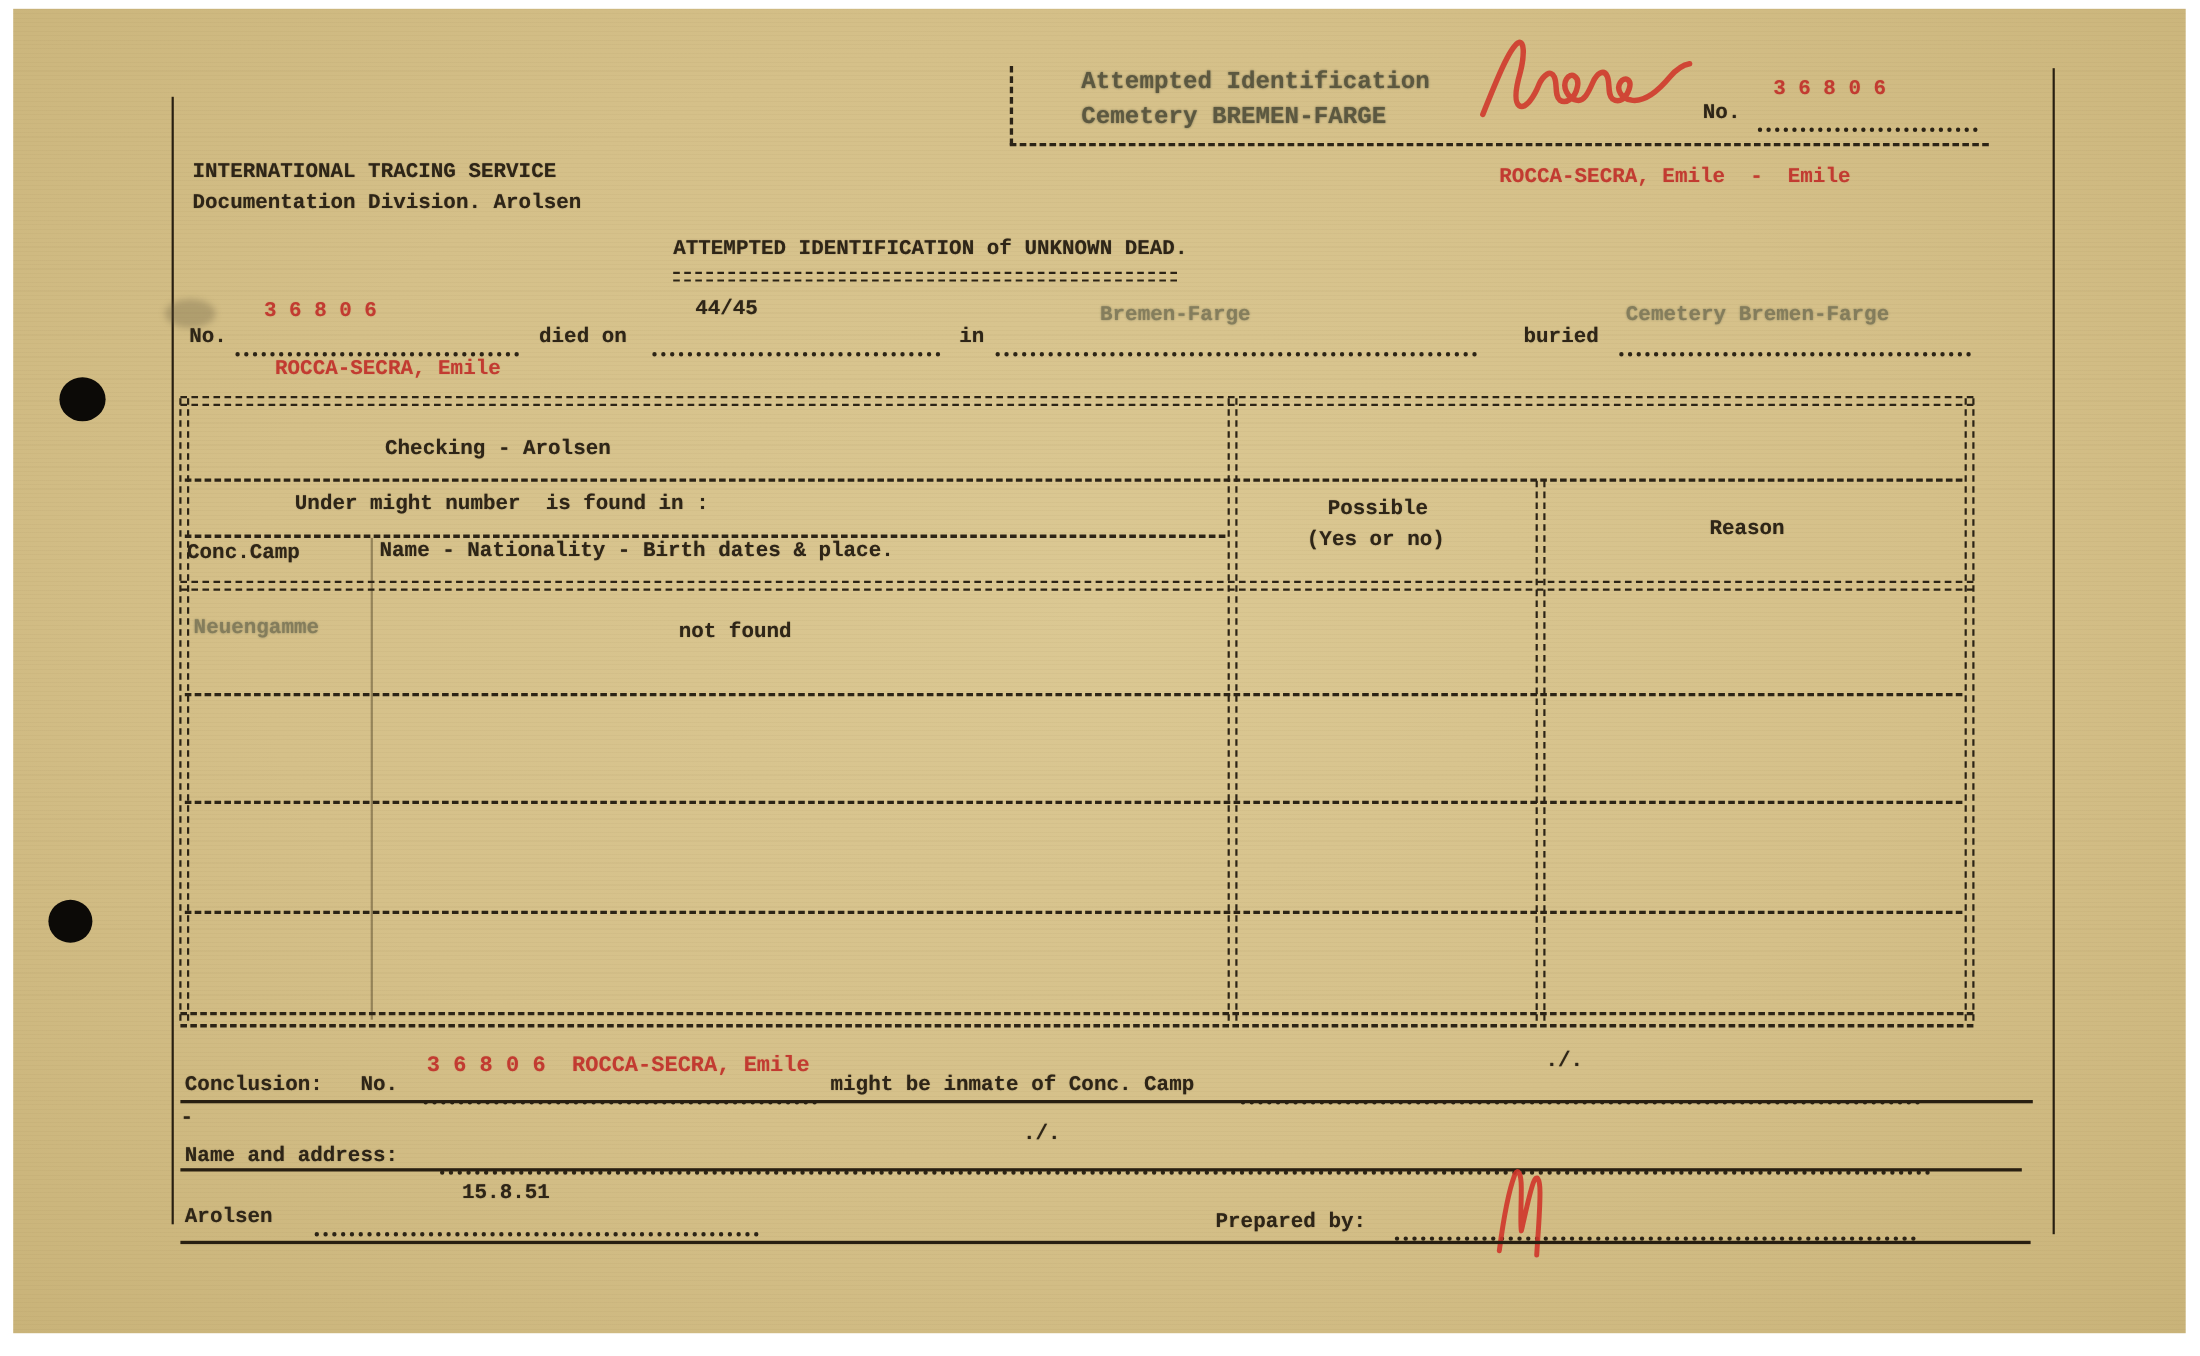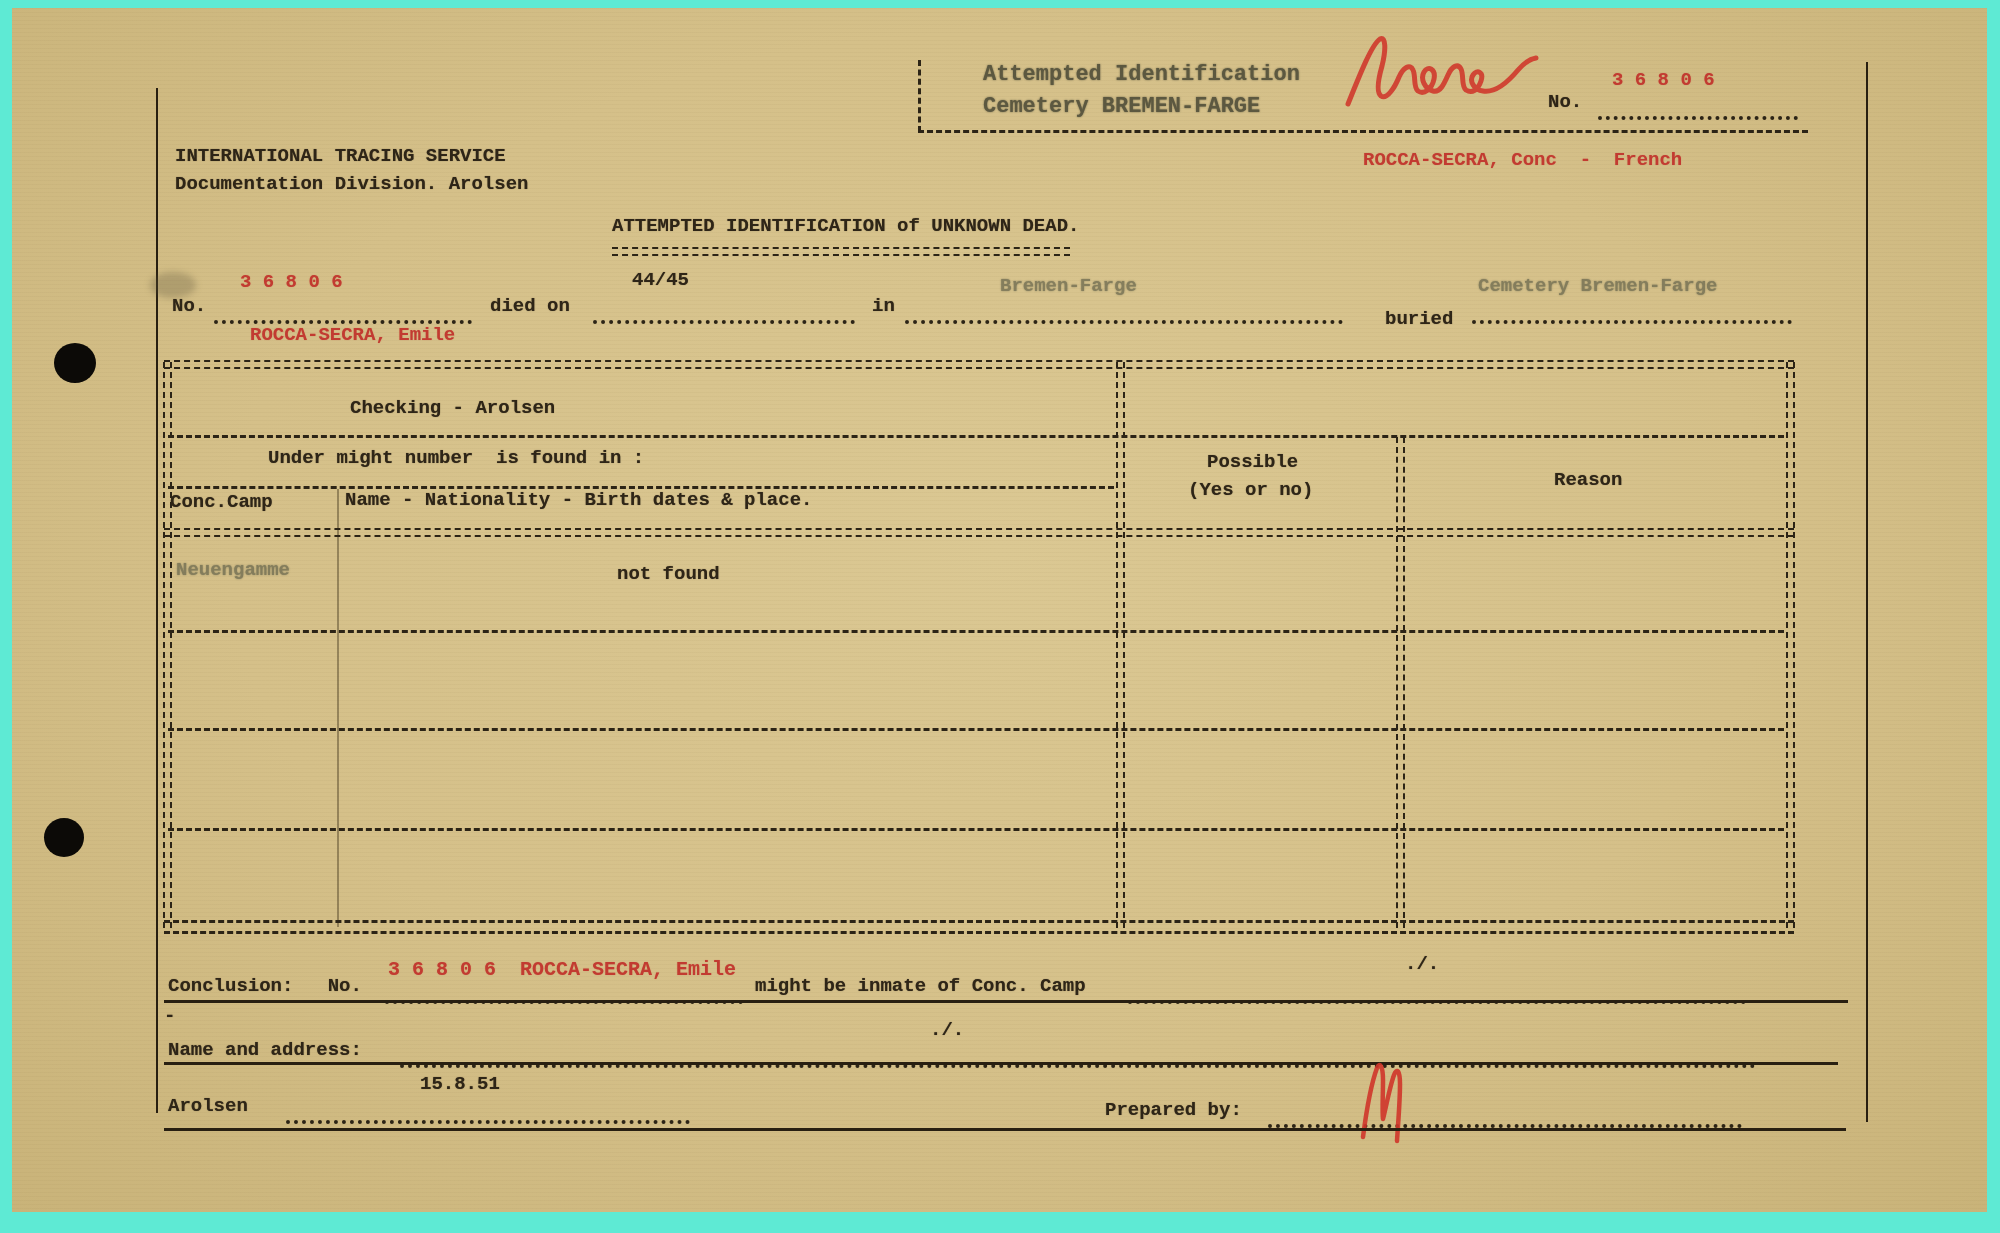--- a/index.html
+++ b/index.html
@@ -1,16 +1,16 @@
 <!DOCTYPE html>
 <html><head>
 <meta charset="utf-8">
 <style>
   html,body{margin:0;padding:0;background:#0b0906;}
-  #root{position:relative;width:2000px;height:1233px;background:#5eead4;overflow:hidden;
+  #root{position:relative;width:2000px;height:1233px;background:#ffffff;overflow:hidden;
         font-family:"Liberation Mono",monospace;}
   #paper{position:absolute;left:12px;top:8px;right:13px;bottom:21px;
          background:
            repeating-linear-gradient(180deg, rgba(110,88,45,0.045) 0 1px, rgba(0,0,0,0) 1px 4px),
            radial-gradient(ellipse at 50% 45%, #dbc893 0%, #d5c089 55%, #c9b379 100%);
   }
   .t{position:absolute;font-family:"Liberation Mono",monospace;font-weight:700;font-size:19px;
      color:#2e2517;white-space:pre;letter-spacing:0;line-height:1.15;
      text-shadow:0 0 1px rgba(46,37,23,0.55);}
   .red{color:#c23b31;text-shadow:0 0 1px rgba(194,59,49,0.45);}
@@ -51,39 +51,39 @@
              C63 38 70 33 73 40 C76 46 73 57 78 61 C84 65 92 59 94 49 C96 39 88 35 84 42
              C80 49 85 59 93 61 C100 63 104 54 108 45 C112 36 118 33 121 39 C124 45 121 56 126 60
              C132 64 138 60 141 51 C144 42 137 39 133 45 C129 51 134 60 143 61
              C155 63 168 52 178 40 C184 33 190 29 196 28" fill="none" stroke="#cf352a" stroke-width="5" stroke-linecap="round" stroke-linejoin="round" opacity="0.88"></path>
   </svg>
 
   <div class="t" style="left:1548px;top:92px;">No.</div>
   <div class="dots" style="left:1598px;top:92px;width:200px;"></div>
   <div class="t red" style="left:1612px;top:70px;">3 6 8 0 6</div>
 
-  <div class="t red" style="left:1363px;top:150px;">ROCCA-SECRA, Conc  -  French</div>
+  <div class="t red" style="left:1363px;top:150px;">ROCCA-SECRA, Emile  -  Emile</div>
 
   <div class="t" style="left:175px;top:146px;">INTERNATIONAL TRACING SERVICE</div>
   <div class="t" style="left:175px;top:174px;">Documentation Division. Arolsen</div>
 
   <div class="t" style="left:612px;top:216px;">ATTEMPTED IDENTIFICATION of UNKNOWN DEAD.</div>
   <div class="ddashh" style="left:612px;top:247px;width:458px;"></div>
 
   <div class="smudge" style="left:150px;top:272px;width:46px;height:26px;"></div>
   <div class="t" style="left:172px;top:296px;">No.</div>
   <div class="dots" style="left:214px;top:296px;width:258px;"></div>
   <div class="t red" style="left:240px;top:272px;">3 6 8 0 6</div>
   <div class="t" style="left:490px;top:296px;">died on</div>
   <div class="dots" style="left:593px;top:296px;width:262px;"></div>
   <div class="t" style="left:632px;top:270px;">44/45</div>
   <div class="t" style="left:872px;top:296px;">in</div>
   <div class="dots" style="left:905px;top:296px;width:438px;"></div>
   <div class="t stampfade" style="left:1000px;top:276px;">Bremen-Farge</div>
-  <div class="t" style="left:1385px;top:296px;margin-top:13px;">buried</div>
+  <div class="t" style="left:1385px;top:296px;">buried</div>
   <div class="dots" style="left:1472px;top:296px;width:320px;"></div>
   <div class="t stampfade" style="left:1478px;top:276px;">Cemetery Bremen-Farge</div>
   <div class="t red" style="left:250px;top:325px;">ROCCA-SECRA, Emile</div>
 
   <div class="ddashh" style="left:164px;top:360px;width:1630px;"></div>
   <div class="ddashv" style="left:163px;top:362px;height:566px;"></div>
   <div class="ddashv" style="left:1786px;top:362px;height:566px;"></div>
   <div class="ddashv" style="left:1116px;top:362px;height:566px;"></div>
   <div class="ddashv" style="left:1396px;top:437px;height:491px;"></div>
   <div class="vrule-light" style="left:337px;top:489px;height:438px;"></div>

